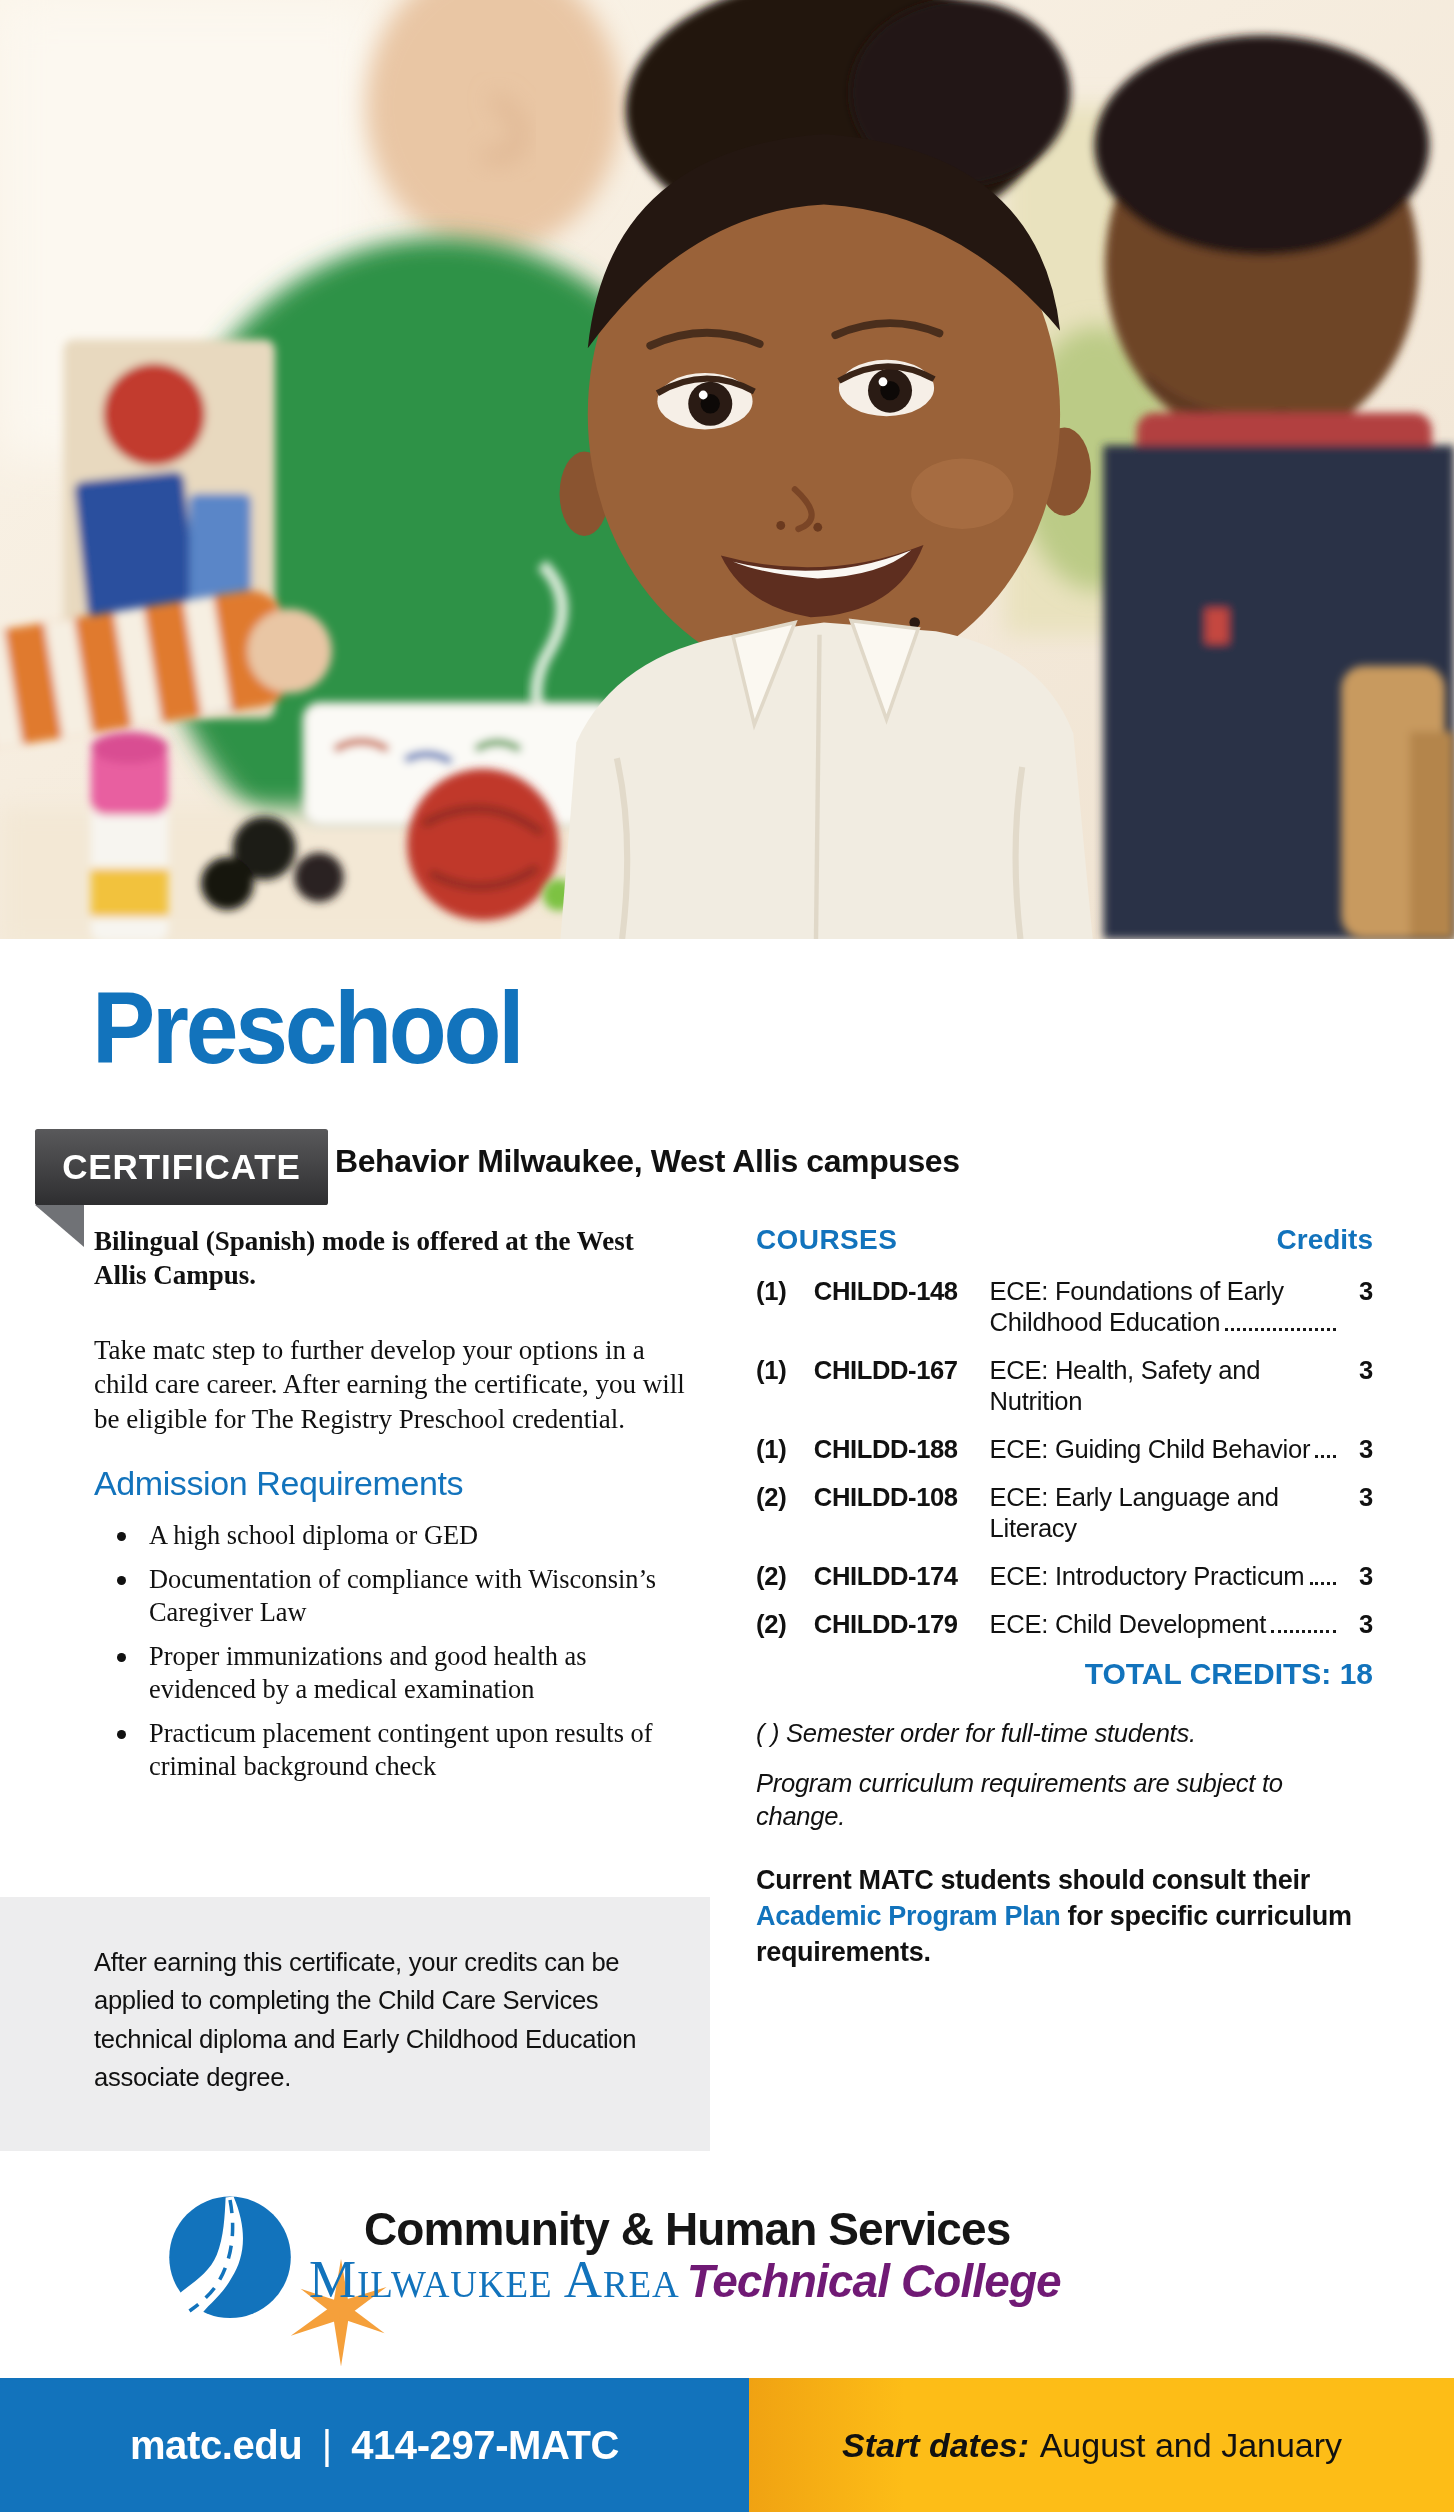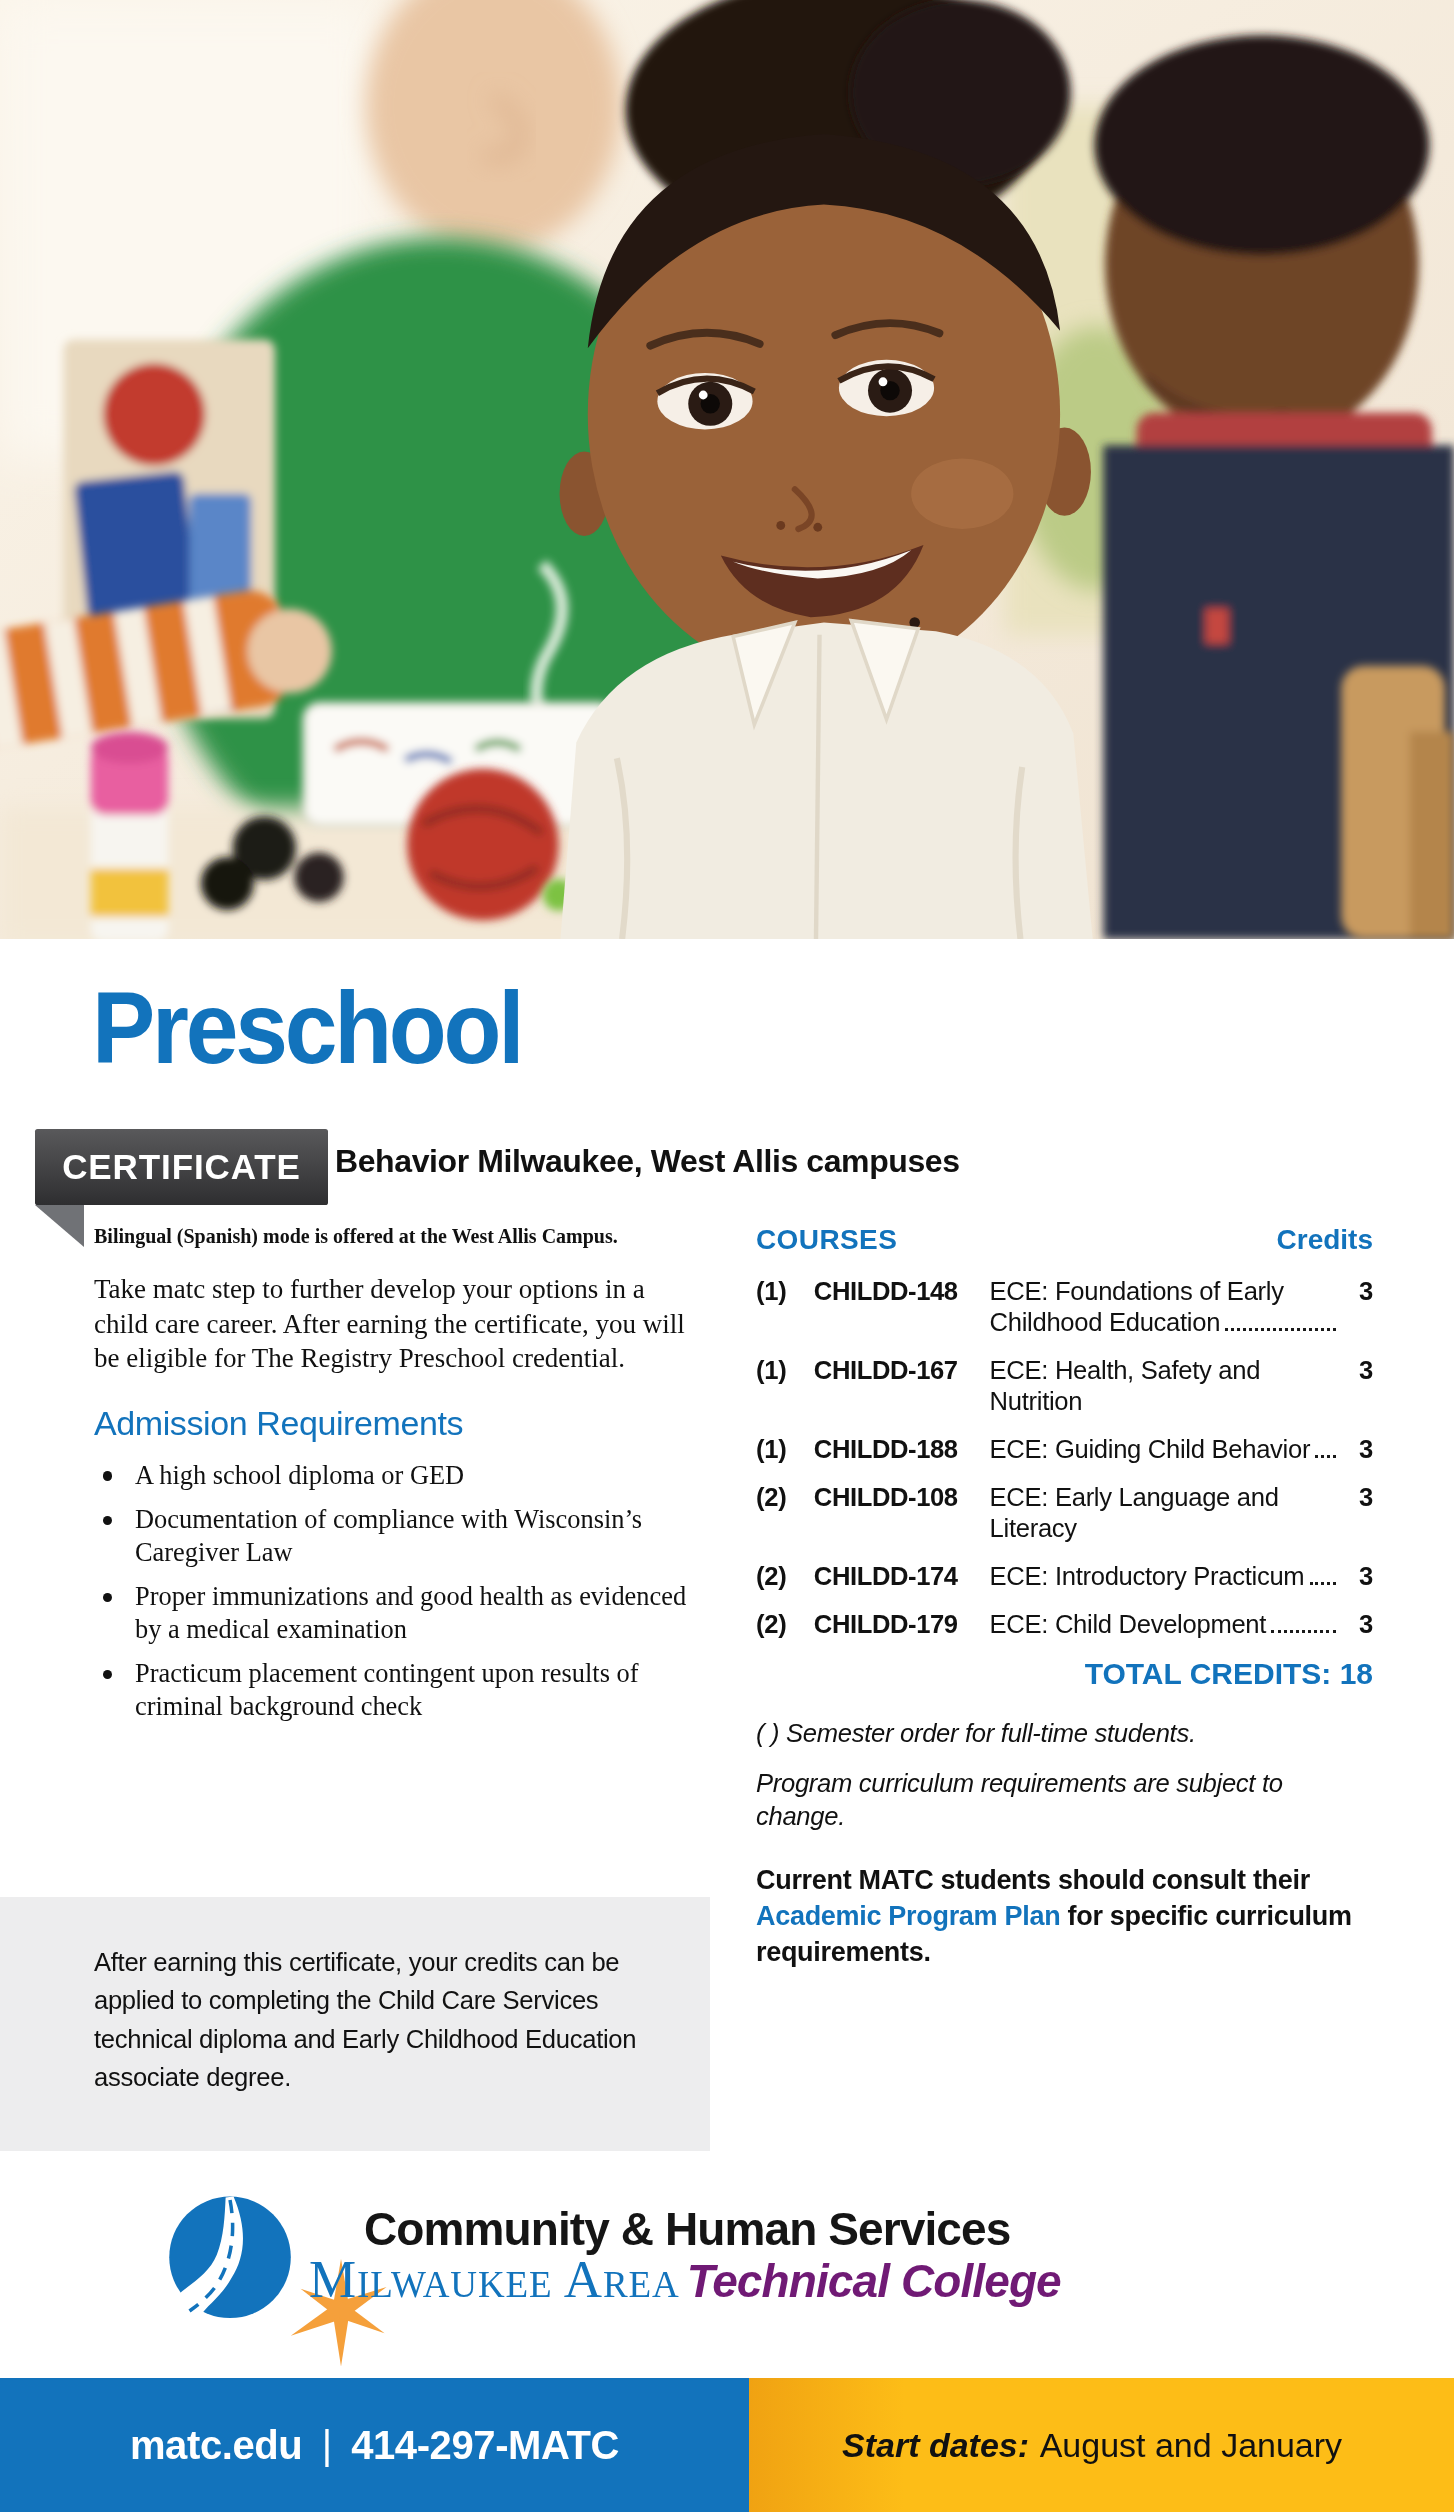--- a/index.html
+++ b/index.html
@@ -15,26 +15,26 @@
   .badge{position:absolute;left:35px;top:1129px;width:293px;height:76px;
          background:linear-gradient(#59595B,#2E2E30);border-radius:2.6px;
          display:flex;align-items:center;justify-content:center;}
   .badge-label{color:#ffffff;font-size:35px;font-weight:bold;letter-spacing:0.9px;}
   .badge-fold{position:absolute;left:35px;top:1205px;width:49px;height:42px;}
   .campuses{position:absolute;left:335px;top:1143px;font-size:32px;font-weight:bold;color:#111111;
             letter-spacing:-0.4px;}
 
   
   .col-left{position:absolute;left:94px;top:1224px;width:617px;}
-  .intro-bold{margin:0 0 23px 0;font-family:"Liberation Serif",serif;font-weight:bold;
-              font-size:20px;line-height:1.27;color:#111111;max-width:582px;}
+  .intro-bold{margin:0 0 40px 0;font-family:"Liberation Serif",serif;font-weight:bold;
+              font-size:27px;line-height:1.27;color:#111111;max-width:582px;}
   .intro-body{margin:0 0 28px 0;font-family:"Liberation Serif",serif;font-size:27px;
               line-height:1.28;color:#111111;max-width:599px;}
   .blue-h{margin:0 0 16px 0;font-size:34px;font-weight:normal;color:#1273BC;letter-spacing:-0.4px;}
-  .adm-list{margin:0;padding:0;list-style:none;max-width:617px;}
+  .adm-list{margin:14px;padding:0;list-style:none;max-width:617px;}
   .adm-list li{position:relative;padding-left:41px;margin-bottom:11.5px;
                font-family:"Liberation Serif",serif;font-size:26.4px;line-height:1.24;color:#111111;}
   .adm-list li::before{content:"";position:absolute;left:8.8px;top:12.3px;width:9.7px;height:9.7px;
                border-radius:50%;background:#111111;}
 
   
   .gray-box{position:absolute;left:0;top:1897px;width:710px;height:254px;background:#EDEDEE;}
   .gray-box p{margin:0;padding:46px 71px 0 94px;font-size:25.6px;line-height:1.5;color:#111111;
               letter-spacing:-0.3px;}
 

